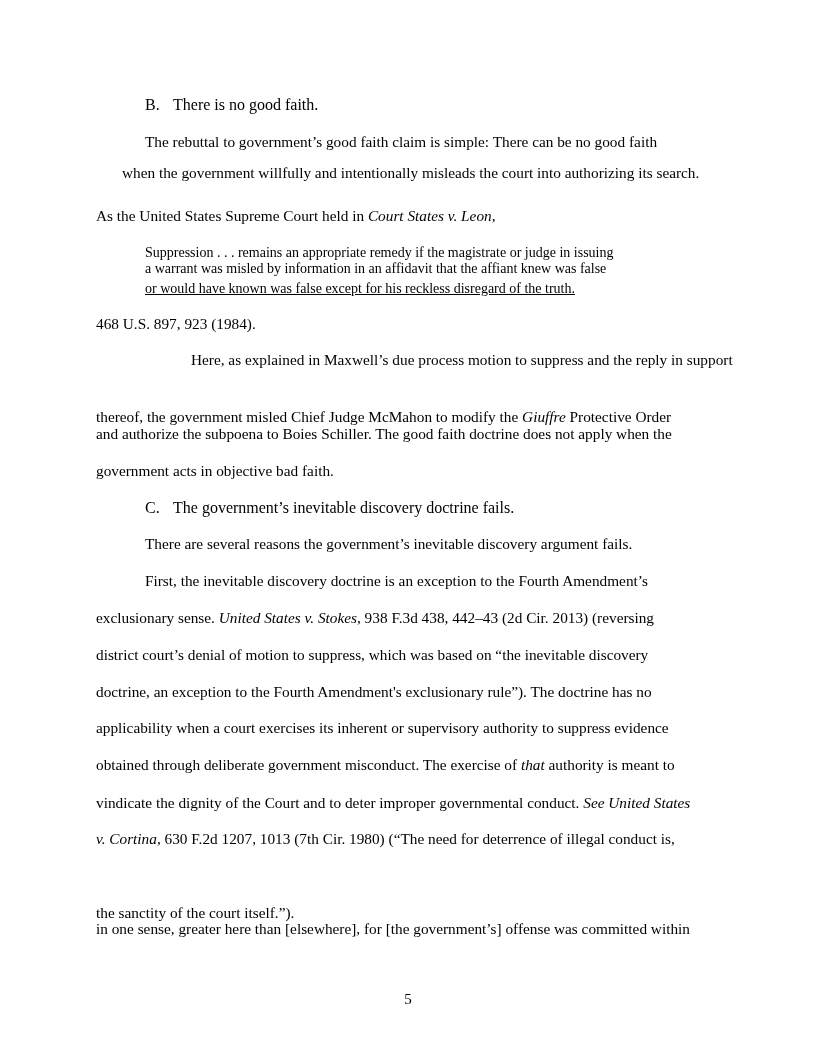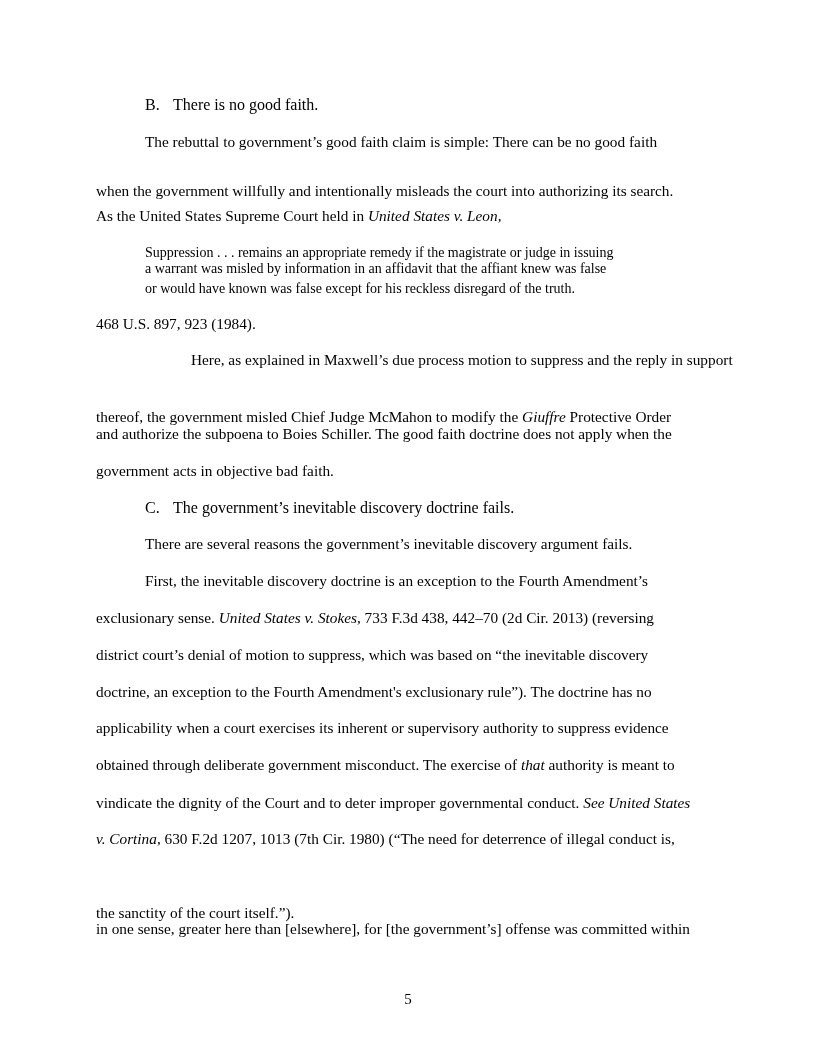--- a/index.html
+++ b/index.html
@@ -20,48 +20,48 @@
   i { font-style: italic; }
 </style>
 </head>
 <body>
 
 <div class="line indent heading" style="top:96px;">
   <span class="letter">B.</span><span>There is no good faith.</span>
 </div>
 
 <div class="line indent" style="top:133px;">The rebuttal to government’s good faith claim is simple:  There can be no good faith</div>
-<div class="line" style="top:182px;">when the government willfully and intentionally misleads the court into authorizing its search.</div>
+<div class="line" style="top:164px;margin-left:26px;">when the government willfully and intentionally misleads the court into authorizing its search.</div>
 <div class="line" style="top:207px;">
-  <span>As the United States Supreme Court held in </span><i>United States v. Leon</i><span>,</span>
+  <span>As the United States Supreme Court held in </span><i>Court States v. Leon</i><span>,</span>
 </div>
 
 <div>
   <div class="line quote" style="top:244px;">Suppression . . . remains an appropriate remedy if the magistrate or judge in issuing</div>
   <div class="line quote" style="top:260px;">a warrant was misled by information in an affidavit that the affiant knew was false</div>
-  <div class="line quote" style="top:280px;">or would have known was false except for his reckless disregard of the truth.</div>
+  <div class="line quote" style="top:280px;text-decoration:underline;">or would have known was false except for his reckless disregard of the truth.</div>
 </div>
 
 <div class="line" style="top:315px;">468 U.S. 897, 923 (1984).</div>
 
 <div class="line indent" style="top:351px;margin-left:46px;">Here, as explained in Maxwell’s due process motion to suppress and the reply in support</div>
 <div class="line" style="top:388px;margin-top:20px;">
   <span>thereof, the government misled Chief Judge McMahon to modify the </span><i>Giuffre</i><span> Protective Order</span>
 </div>
 <div class="line" style="top:425px;">and authorize the subpoena to Boies Schiller. The good faith doctrine does not apply when the</div>
 <div class="line" style="top:462px;">government acts in objective bad faith.</div>
 
 <div class="line indent heading" style="top:499px;">
   <span class="letter">C.</span><span>The government’s inevitable discovery doctrine fails.</span>
 </div>
 
 <div class="line indent" style="top:535px;">There are several reasons the government’s inevitable discovery argument fails.</div>
 <div class="line indent" style="top:572px;">First, the inevitable discovery doctrine is an exception to the Fourth Amendment’s</div>
 <div class="line" style="top:609px;">
-  <span>exclusionary sense. </span><i>United States v. Stokes</i><span>, 733 F.3d 438, 442–70 (2d Cir. 2013) (reversing</span>
+  <span>exclusionary sense. </span><i>United States v. Stokes</i><span>, 938 F.3d 438, 442–43 (2d Cir. 2013) (reversing</span>
 </div>
 <div class="line" style="top:646px;">district court’s denial of motion to suppress, which was based on “the inevitable discovery</div>
 <div class="line" style="top:683px;">doctrine, an exception to the Fourth Amendment's exclusionary rule”). The doctrine has no</div>
 <div class="line" style="top:719px;">applicability when a court exercises its inherent or supervisory authority to suppress evidence</div>
 <div class="line" style="top:756px;">
   <span>obtained through deliberate government misconduct. The exercise of </span><i>that</i><span> authority is meant to</span>
 </div>
 <div class="line" style="top:794px;">
   <span>vindicate the dignity of the Court and to deter improper governmental conduct. </span><i>See United States</i>
 </div>

